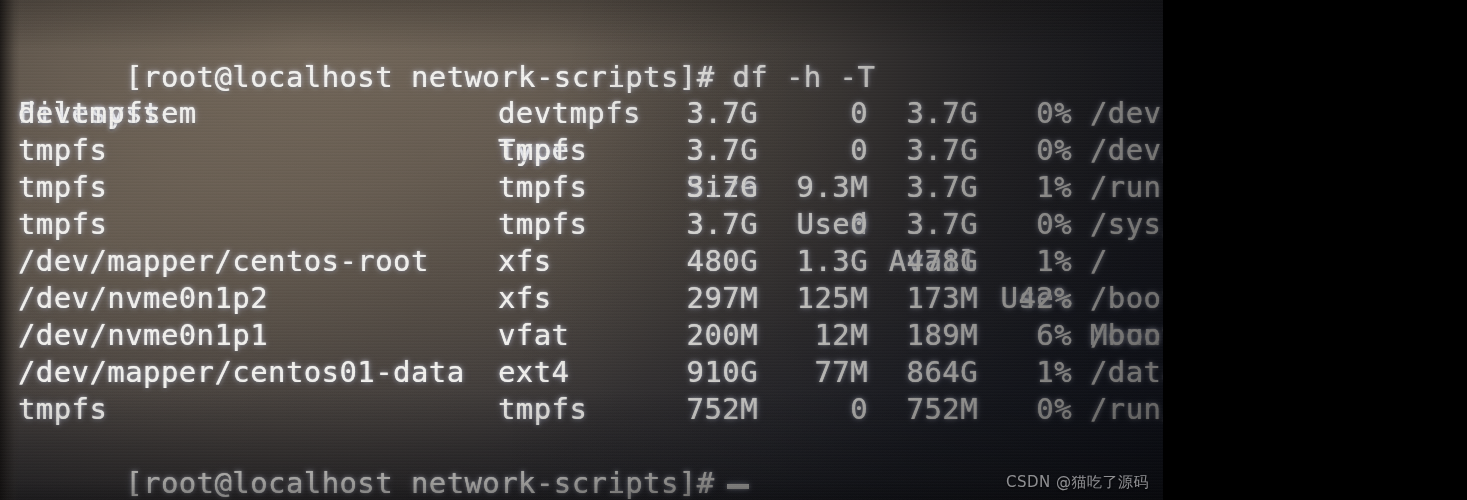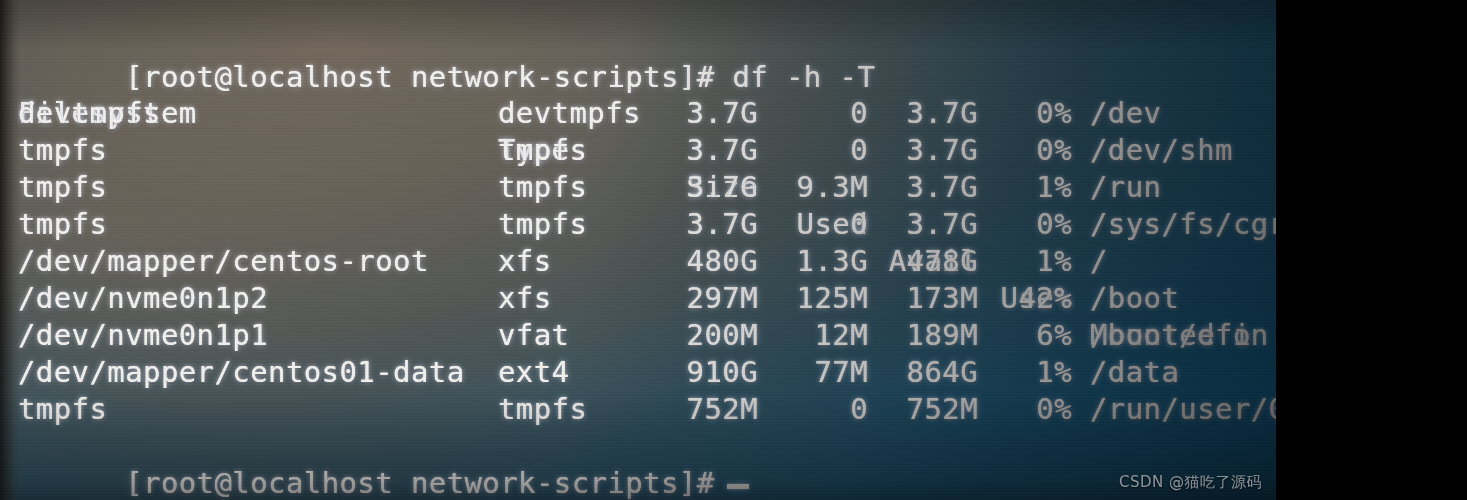--- a/index.html
+++ b/index.html
@@ -4,25 +4,25 @@
 <title>Terminal df -h -T</title>
 <style>
   html, body {
     margin: 0;
     padding: 0;
     background: #000;
   }
 
   #screen {
     position: relative;
-    width: 1276px;
+    width: 1163px;
     height: 500px;
     overflow: hidden;
     font-family: "DejaVu Sans Mono", "Liberation Mono", monospace;
-    background: #0369a1;
+    background: #0f172a;
   }
 
   
   #glow-warm {
     position: absolute;
     inset: 0;
     background:
       radial-gradient(130% 190% at 26% 8%,
         rgba(129,116,100,0.98) 0%,
         rgba(116,104,90,0.92) 16%,

